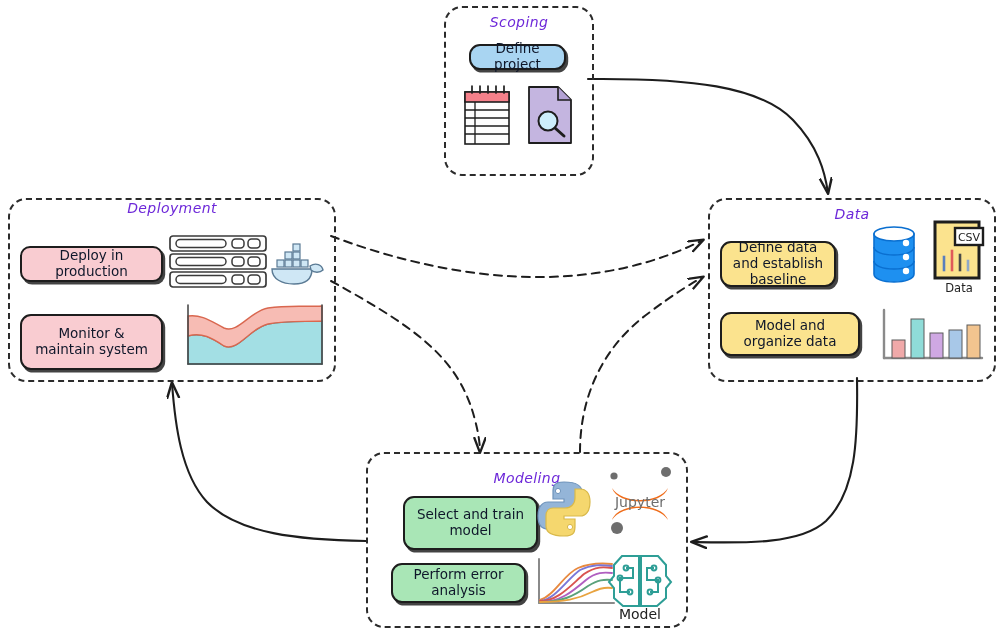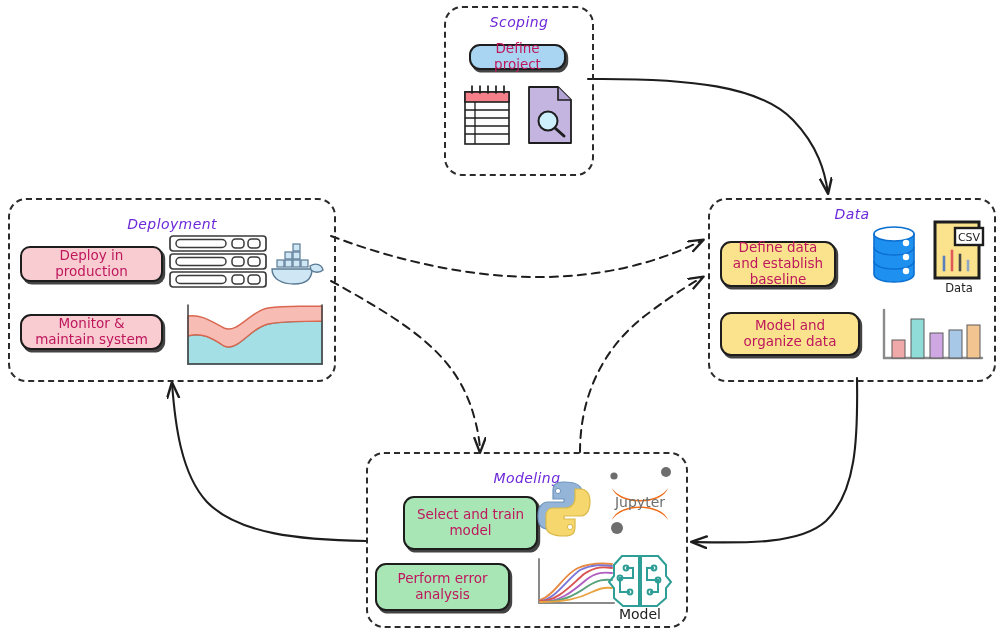--- a/index.html
+++ b/index.html
@@ -13,21 +13,21 @@
 
   
   .stage-box{position:absolute;border:2px dashed #2b2b2b;border-radius:18px;
              background:transparent;z-index:2;}
   .stage-title{position:absolute;left:0;right:0;text-align:center;
                font-size:14px;color:#6d28d9;letter-spacing:.4px;font-style:italic;}
 
   
   .pill{position:absolute;border:2.2px solid #1d1d1d;border-radius:11px;
         display:flex;align-items:center;justify-content:center;text-align:center;
-        font-size:13.5px;line-height:1.18;color:#be185d;
+        font-size:13.5px;line-height:1.18;color:#0f172a;
         box-shadow:2.2px 2.6px 0 rgba(20,20,20,.80);z-index:3;padding:0 6px;
         box-sizing:border-box;}
   .pill.blue{background:#a9d5f2;}
   .pill.yellow{background:#fbe38e;}
   .pill.green{background:#a9e6b6;}
   .pill.pink{background:#f9ccd1;}
 
   .icon-wrap{position:absolute;z-index:3;}
   .cap{position:absolute;left:0;right:0;text-align:center;font-size:11.5px;color:#222;}
 </style>
@@ -146,21 +146,21 @@
         <rect x="89" y="19" width="13" height="33" fill="#f2c48f"></rect>
       </g>
     </svg>
   </div>
 
   <div class="stage-box" style="left:366px;top:452px;width:318px;height:172px;">
     <div class="stage-title" style="top:16px;">Modeling</div>
   </div>
 
   <div class="pill green" style="left:403px;top:496px;width:135px;height:54px;">Select and train model</div>
-  <div class="pill green" style="left:375px;top:563px;width:135px;height:48px;">Perform error analysis</div>
+  <div class="pill green" style="left:391px;top:563px;width:135px;height:40px;">Perform error analysis</div>
 
   <div class="icon-wrap" style="left:533px;top:478px;width:62px;height:62px;">
     <svg viewBox="0 0 62 62" width="62" height="62">
       <path d="M31,4 C20,4 20,9 20,14 L20,21 L31,21 L31,24 L15,24 C9,24 5,29 5,38
                C5,47 9,51 15,51 L20,51 L20,42 C20,36 24,32 30,32 L42,32
                C46,32 49,29 49,24 L49,14 C49,9 45,4 31,4 Z" fill="#94b5d8" stroke="#6f94bb" stroke-width="1.2"></path>
       <circle cx="25" cy="13" r="2.6" fill="#ffffff" stroke="#6f94bb" stroke-width="1"></circle>
       <path d="M31,58 C42,58 42,53 42,48 L42,41 L31,41 L31,38 L47,38
                C53,38 57,33 57,24 C57,15 53,11 47,11 L42,11 L42,20
                C42,26 38,30 32,30 L20,30 C16,30 13,33 13,38 L13,48
@@ -210,25 +210,25 @@
         <circle cx="48" cy="18" r="2.4"></circle>
           <circle cx="44" cy="42" r="2.4"></circle>
         <circle cx="14" cy="28" r="2.4"></circle>
           <circle cx="52" cy="30" r="2.4"></circle>
       </g>
     </svg>
     <div class="cap" style="top:56px;font-size:14px;">Model</div>
   </div>
 
   <div class="stage-box" style="left:8px;top:198px;width:324px;height:180px;">
-    <div class="stage-title" style="top:16px;">Deployment</div>
+    <div class="stage-title" style="top:0;">Deployment</div>
   </div>
 
   <div class="pill pink" style="left:20px;top:246px;width:143px;height:36px;border-radius:10px;">Deploy in production</div>
-  <div class="pill pink" style="left:20px;top:314px;width:143px;height:36px;">Monitor &amp; maintain system</div>
+  <div class="pill pink" style="left:20px;top:314px;width:143px;height:56px;">Monitor &amp; maintain system</div>
 
   <div class="icon-wrap" style="left:168px;top:234px;width:100px;height:56px;">
     <svg viewBox="0 0 100 56" width="100" height="56">
       <g stroke="#3a3a3a" stroke-width="1.7" fill="#fdfdfd">
         <rect x="2" y="2" width="96" height="15" rx="3"></rect>
         <rect x="2" y="20" width="96" height="15" rx="3"></rect>
         <rect x="2" y="38" width="96" height="15" rx="3"></rect>
       </g>
       <g stroke="#3a3a3a" stroke-width="1.5" fill="#ffffff">
         <rect x="8" y="5.5" width="50" height="8" rx="4"></rect>

